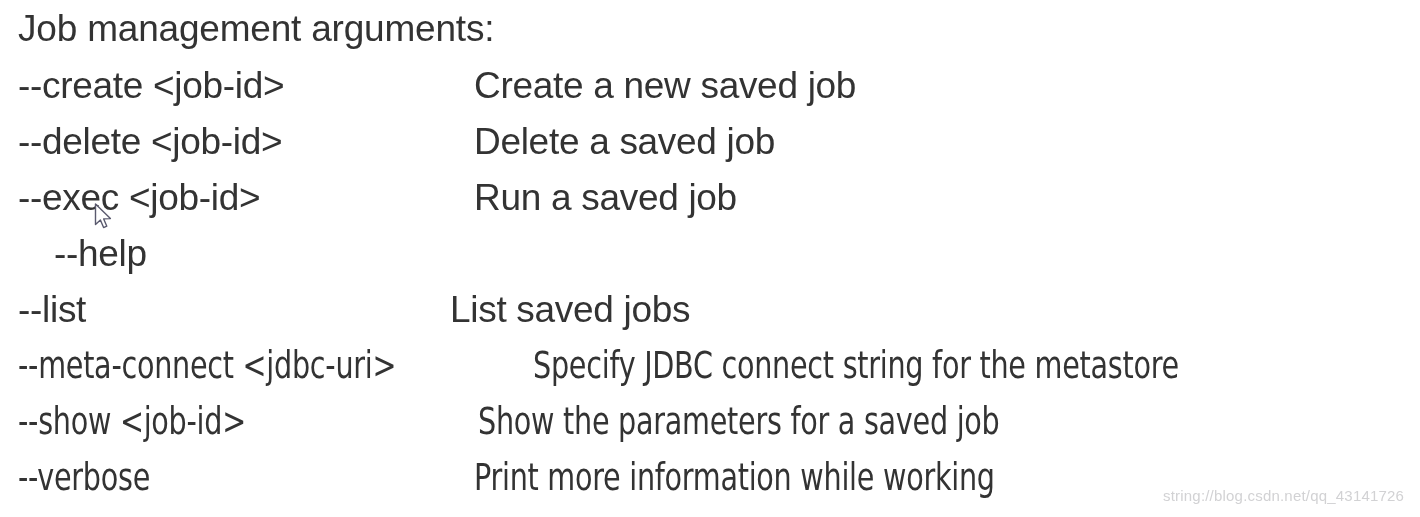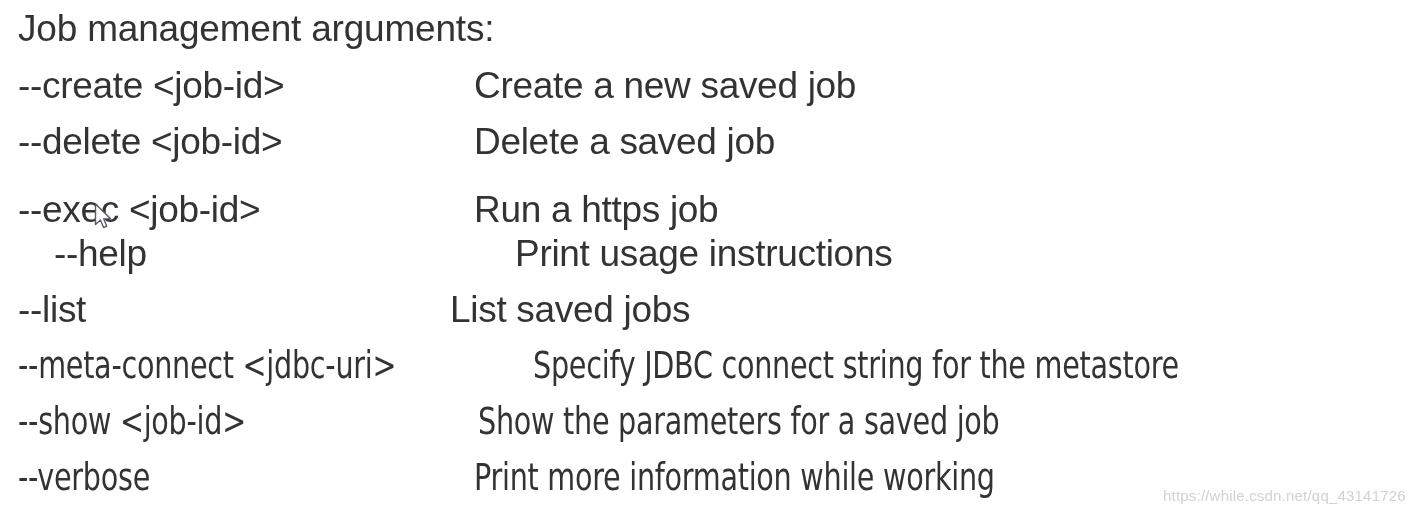--- a/index.html
+++ b/index.html
@@ -99,28 +99,27 @@
   <div class="arg-row" style="top: 58px; padding-left: 45px;">
     <span class="arg-flag" style="left: 18px;">--create &lt;job-id&gt;</span>
     <span class="arg-desc" style="left: 474px;">Create a new saved job</span>
   </div>
 
   <div class="arg-row" style="top: 114px; padding-left: 34px;">
     <span class="arg-flag" style="left: 18px;">--delete &lt;job-id&gt;</span>
     <span class="arg-desc" style="left: 474px;">Delete a saved job</span>
   </div>
 
-  <div class="arg-row" style="top: 182px;">
+  <div class="arg-row" style="top: 170px;">
     <span class="arg-flag" style="left: 18px;">--exec &lt;job-id&gt;</span>
-    <span class="arg-desc" style="left: 474px;">Run a https job</span>
+    <span class="arg-desc" style="left: 474px;">Run a saved job</span>
   </div>
 
   <div class="arg-row" style="top: 226px; margin-left: 36px;">
     <span class="arg-flag" style="left: 18px;">--help</span>
-    <span class="arg-desc" style="left: 479px;">Print usage instructions</span>
   </div>
 
   <div class="arg-row" style="top: 282px;">
     <span class="arg-flag" style="left: 18px;">--list</span>
     <span class="arg-desc" style="left: 450px;">List saved jobs</span>
   </div>
 
   <div class="arg-row" style="top: 338px;">
     <span class="arg-flag condensed" style="left: 18px;">--meta-connect &lt;jdbc-uri&gt;</span>
     <span class="arg-desc condensed" style="left: 533px;">Specify JDBC connect string for the metastore</span>
@@ -133,15 +132,15 @@
 
   <div class="arg-row" style="top: 450px;">
     <span class="arg-flag condensed" style="left: 18px;">--verbose</span>
     <span class="arg-desc condensed" style="left: 474px;">Print more information while working</span>
   </div>
 
   <svg id="mouse-cursor" viewBox="0 0 20 28" xmlns="http://www.w3.org/2000/svg" style="left: 94px; top: 203px;">
     <path d="M1.5 1 L1.5 21.5 L6.4 17.0 L9.6 24.6 L12.8 23.2 L9.7 15.9 L16.4 15.6 Z" fill="#ffffff" stroke="#5a5a6e" stroke-width="1.4" stroke-linejoin="round"></path>
   </svg>
 
-  <div id="csdn-watermark" style="left: 1163px; top: 487px; color: rgb(210, 210, 212);">https://while.csdn.net/qq_43141726</div>
+  <div id="csdn-watermark" style="left: 1163px; top: 487px; color: rgb(210, 210, 212);">string://blog.csdn.net/qq_43141726</div>
 
 </div>
 
 </body></html>

